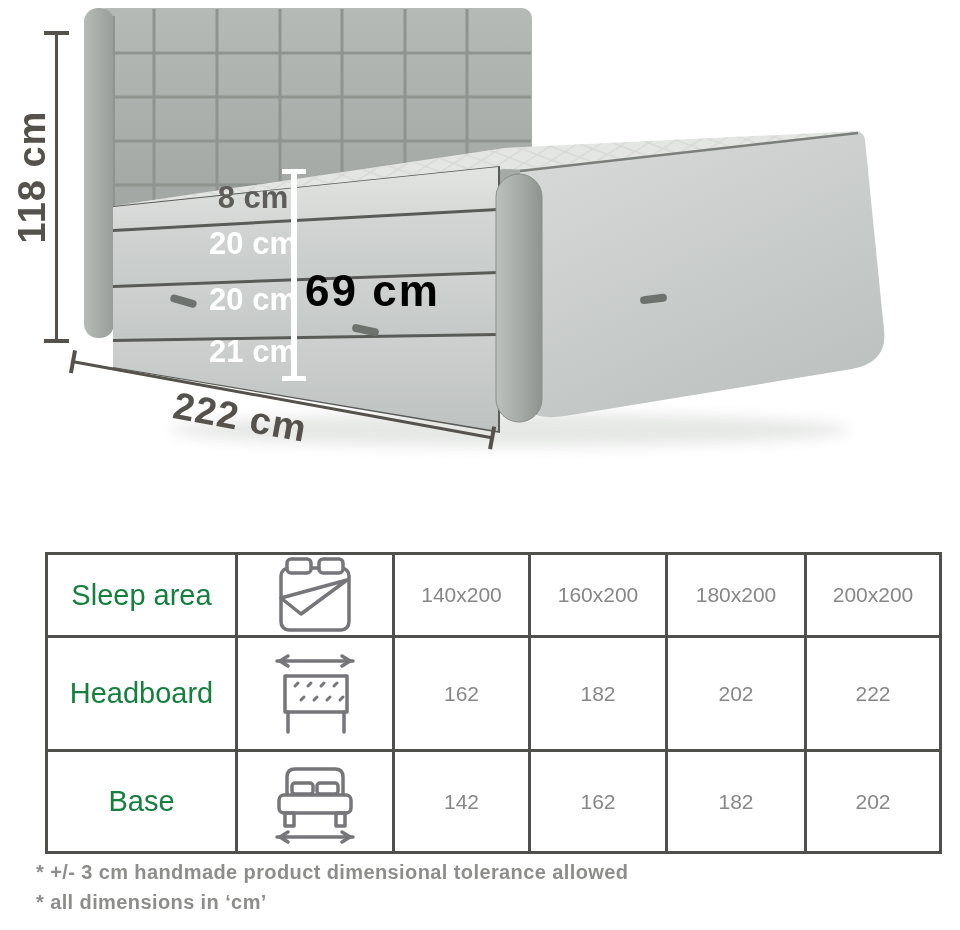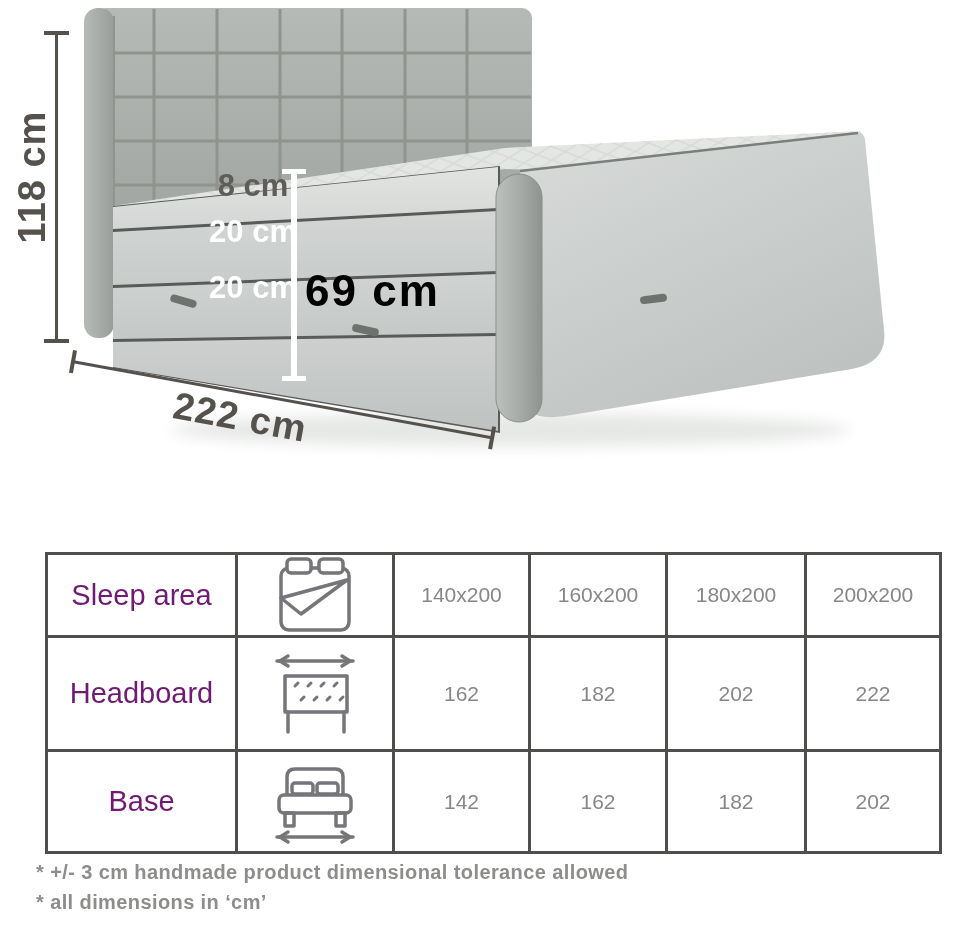--- a/index.html
+++ b/index.html
@@ -14,38 +14,38 @@
   .dim-label{
     position:absolute;color:#55514c;font-weight:bold;font-size:38px;
     text-align:center;letter-spacing:1px;white-space:nowrap;
   }
   #height-label{left:-84px;top:156px;width:232px;height:42px;transform:rotate(-90deg);}
   #length-line{left:72px;top:360px;width:428px;height:3px;transform:rotate(10.3deg);transform-origin:left center;}
   #length-line .endcap{position:absolute;width:4px;height:23px;top:-10px;background:#55514c;}
   #length-label{left:152px;top:396px;width:176px;transform:rotate(10.3deg);}
   .layer-label{
     position:absolute;left:188px;width:130px;text-align:center;
-    color:#ffffff;font-weight:bold;font-size:31px;white-space:nowrap;
+    color:#ffffff;font-weight:bold;font-size:31px;white-space:nowrap;margin-top:12px;
   }
   #layer-label-0{color:#5e5d5a;}
   #total-bar{position:absolute;left:291px;top:171px;width:6px;height:208px;background:#ffffff;}
   .total-bar-cap{position:absolute;left:282px;width:24px;height:5px;background:#ffffff;}
   #side-height-label{
     position:absolute;left:305px;top:266px;color:#000000;font-weight:bold;
     font-size:44px;letter-spacing:2px;white-space:nowrap;
   }
   
   #size-table{
     position:absolute;left:45px;top:552px;border-collapse:collapse;table-layout:fixed;
   }
   #size-table td{
     border:3px solid #4f4f4d;text-align:center;vertical-align:middle;
     color:#878787;font-size:21px;padding:0;
   }
-  #size-table td.lbl{color:#701a75;font-size:29px;}
+  #size-table td.lbl{color:#15803d;font-size:29px;}
   tr.r1{height:83px;} tr.r2{height:114px;} tr.r3{height:102px;}
   .tbl-icon{display:block;margin:0 auto;}
   
   .footnote{
     position:absolute;left:36px;color:#8d8d8b;font-size:20px;font-weight:bold;
     letter-spacing:0.4px;white-space:nowrap;
   }
   #footnote-0{top:861px;text-align:center;}
   #footnote-1{top:891px;}
 </style>
@@ -146,20 +146,21 @@
   <div class="dim-label" id="length-label">222 cm</div>
 
   <div id="total-bar"></div>
   <div class="total-bar-cap" style="top:169px;"></div>
   <div class="total-bar-cap" style="top:376px;"></div>
   <div id="side-height-label">69 cm</div>
 
   <div class="layer-label" id="layer-label-0" style="top:168px;">8 cm</div>
   <div class="layer-label" id="layer-label-1" style="top:214px;">20 cm</div>
   <div class="layer-label" id="layer-label-2" style="top:270px;">20 cm</div>
+  <div class="layer-label" id="layer-label-3" style="top:322px;">21 cm</div>
 
   <table id="size-table">
     <colgroup>
       <col style="width:190px">
         <col style="width:157px">
         <col style="width:136px">
       <col style="width:137px">
         <col style="width:139px">
         <col style="width:135px">
     </colgroup>

